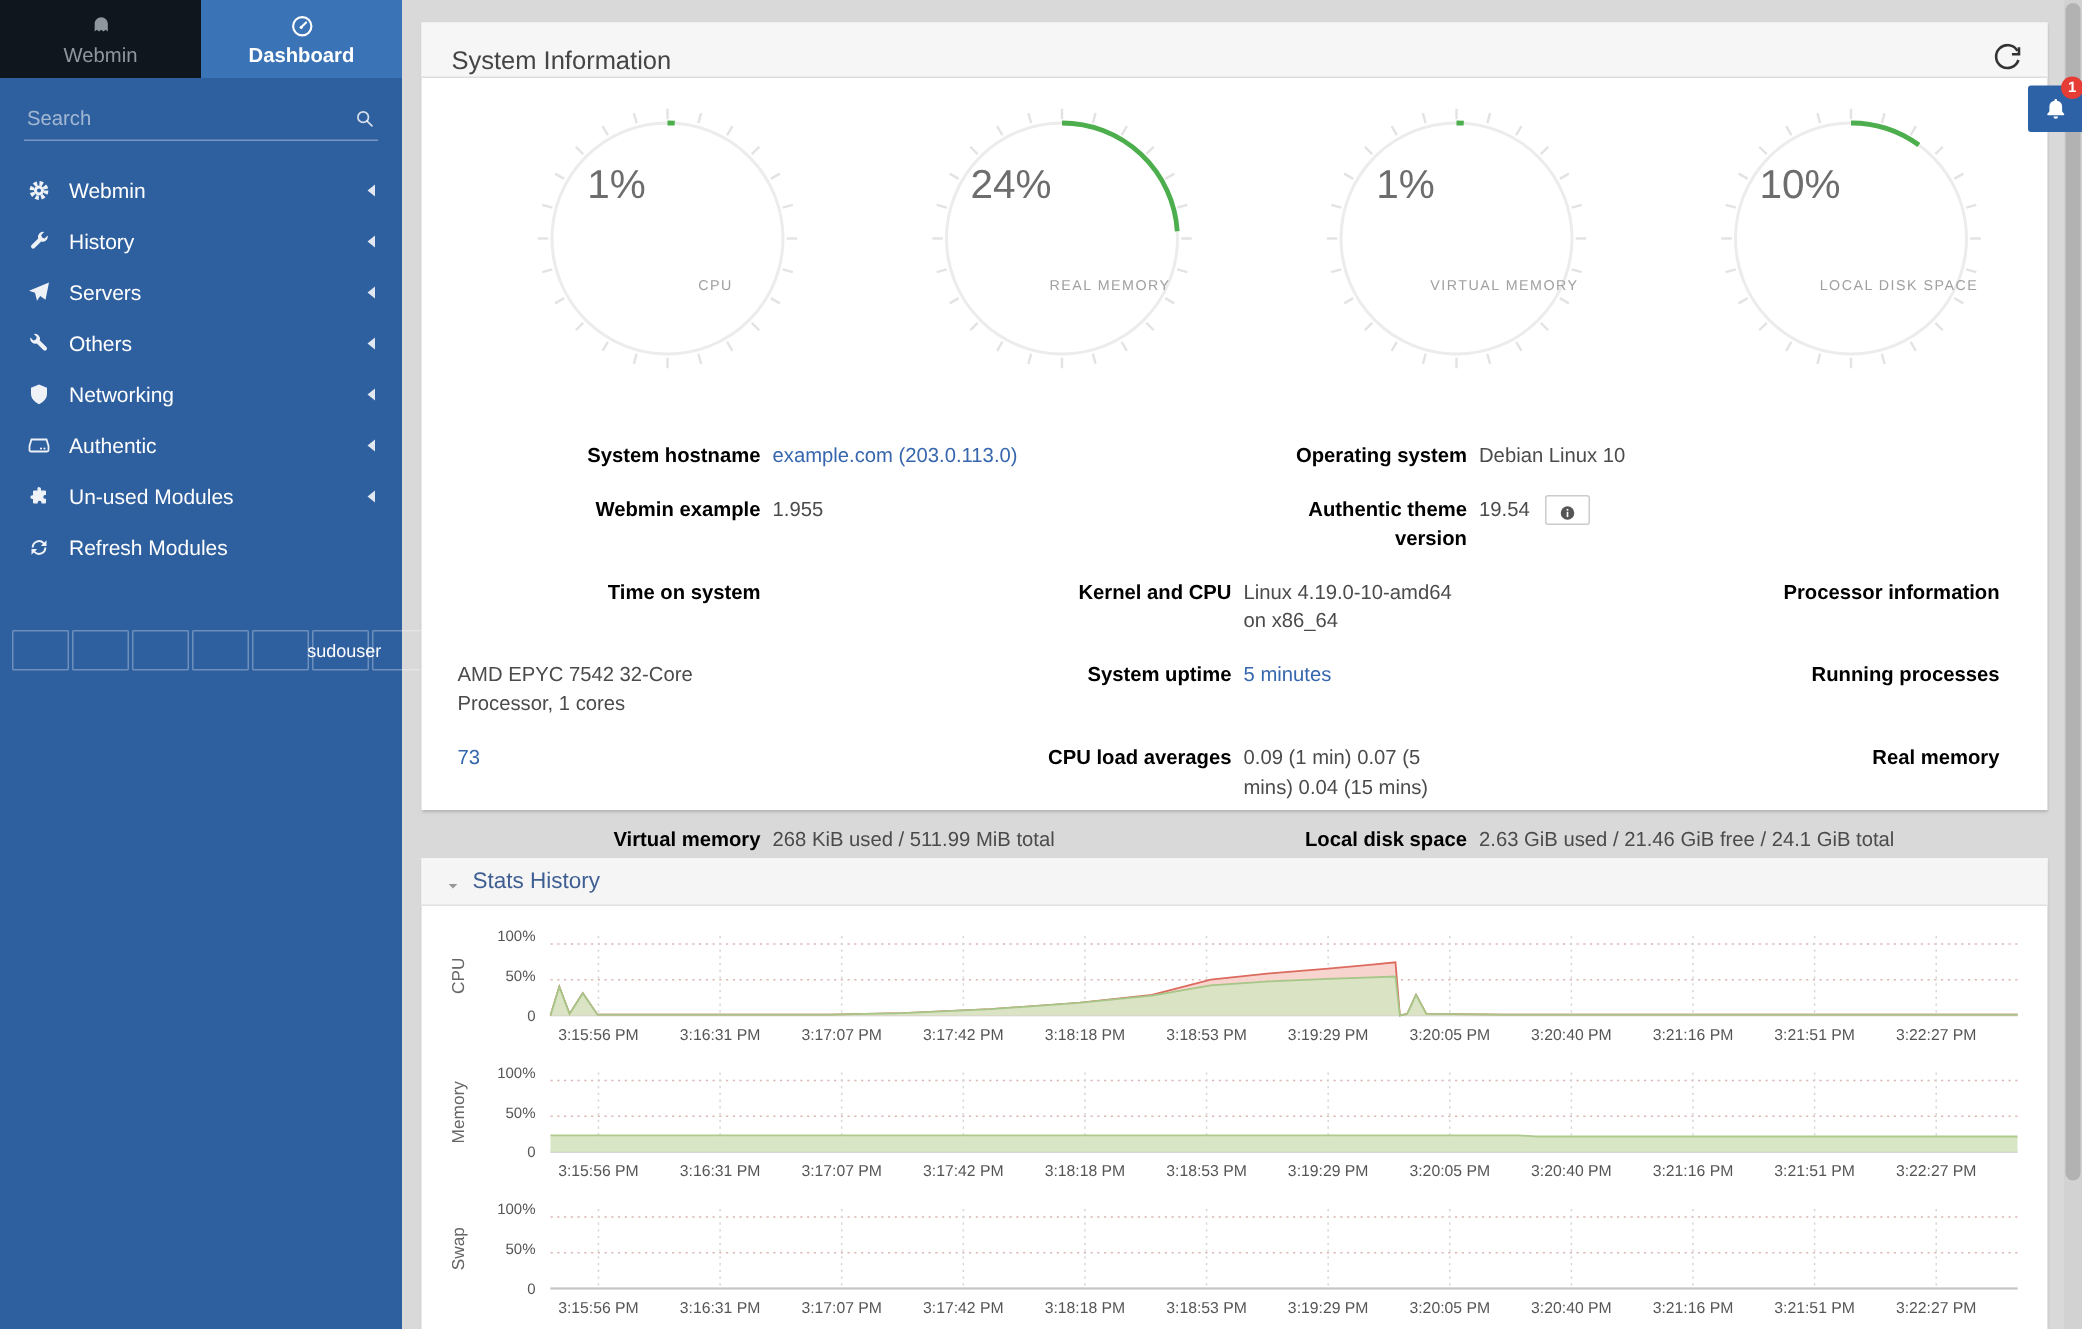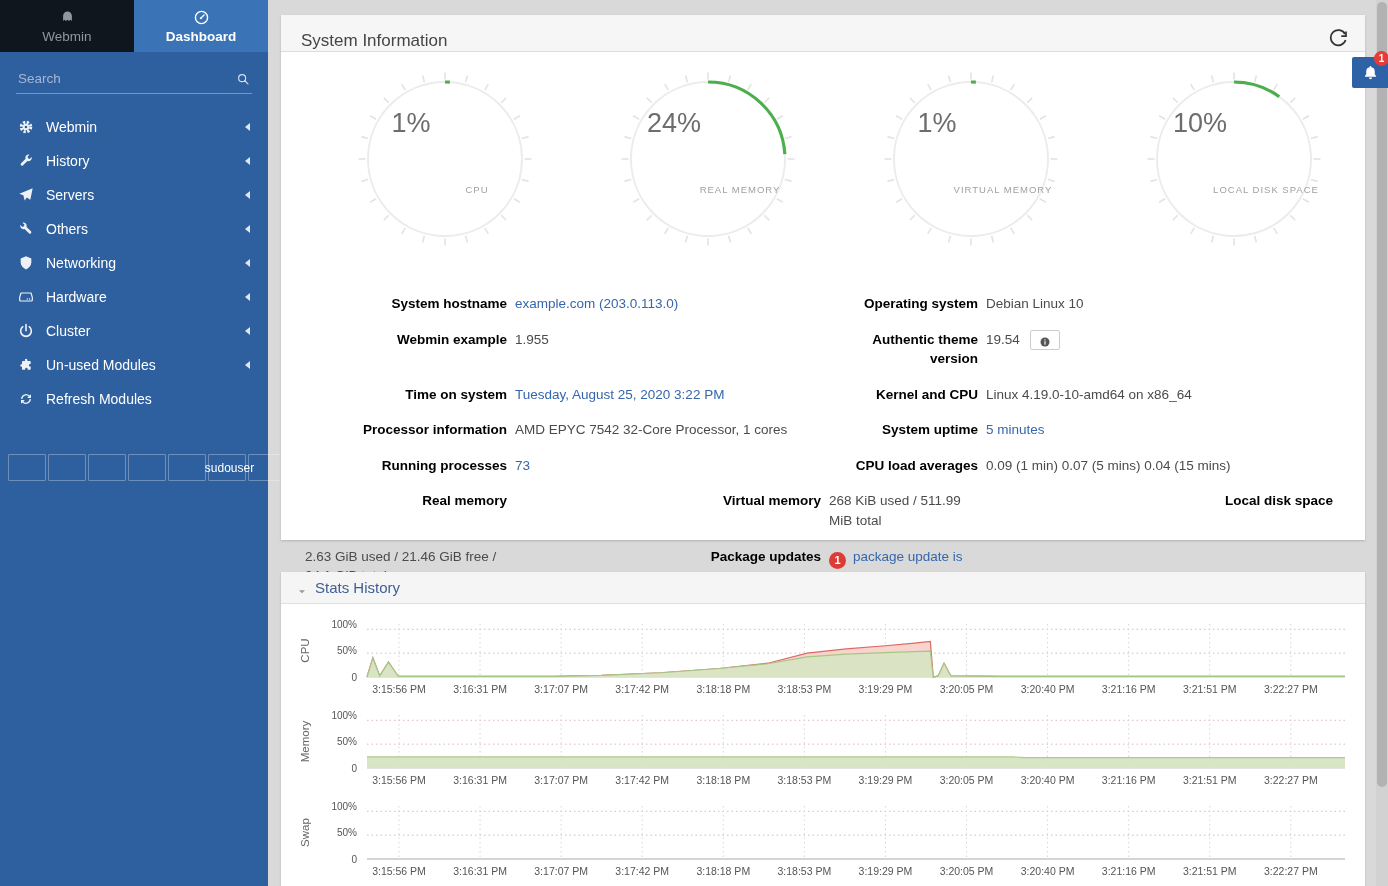--- a/index.html
+++ b/index.html
@@ -129,29 +129,21 @@
           </svg></span>
         <span>Networking</span>
         <span class="mi-caret"></span>
       </div>
       <div class="menu-item">
         <span class="mi-icon"><svg viewBox="0 0 24 24" width="100%" height="100%">
             <path d="M4.5 6h15l2 6.5v4a1.5 1.5 0 01-1.5 1.5H4a1.5 1.5 0 01-1.5-1.5v-4L4.5 6z" fill="none" stroke="currentColor" stroke-width="1.8"></path>
             <circle cx="17.5" cy="15" r="1.1" fill="currentColor"></circle>
             <circle cx="14" cy="15" r="1.1" fill="currentColor"></circle>
           </svg></span>
-        <span>Hardware</span>
-        <span class="mi-caret"></span>
-      </div>
-      <div class="menu-item">
-        <span class="mi-icon"><svg viewBox="0 0 24 24" width="100%" height="100%">
-            <path d="M12 2.5v9" stroke="currentColor" stroke-width="2.4" stroke-linecap="round" fill="none"></path>
-            <path d="M7.2 5.6a8 8 0 109.6 0" stroke="currentColor" stroke-width="2.4" stroke-linecap="round" fill="none"></path>
-          </svg></span>
-        <span>Cluster</span>
+        <span>Authentic</span>
         <span class="mi-caret"></span>
       </div>
       <div class="menu-item">
         <span class="mi-icon"><svg viewBox="0 0 24 24" width="100%" height="100%">
             <path d="M10.3 3.9A1.9 1.9 0 0114 4.5V6h4a1 1 0 011 1v3.5h-.8a1.9 1.9 0 100 3.8h.8V18a1 1 0 01-1 1h-3.5v-.8a1.9 1.9 0 10-3.8 0v.8H7a1 1 0 01-1-1v-3.5h-.7a1.9 1.9 0 110-3.8H6V7a1 1 0 011-1h3.5V4.5c0-.2-.1-.4-.2-.6z" fill="currentColor"></path>
           </svg></span>
         <span>Un-used Modules</span>
         <span class="mi-caret"></span>
       </div>
       <div class="menu-item">
@@ -357,21 +349,20 @@
       <div class="ig-cell"><span>1.955</span></div>
       <div class="ig-cell ig-label">Authentic theme version</div>
       <div class="ig-cell"><span>19.54</span><span class="info-btn">
           <span class="ibicon"><svg viewBox="0 0 24 24" width="100%" height="100%">
               <circle cx="12" cy="12" r="9" fill="currentColor"></circle>
               <rect x="10.9" y="6.6" width="2.2" height="2.3" fill="#fff"></rect>
               <rect x="10.9" y="10.4" width="2.2" height="7" fill="#fff"></rect>
             </svg></span>
         </span></div>
       <div class="ig-cell ig-label">Time on system</div>
-      <div class="ig-cell"><span class="lnk">Tuesday, August 25, 2020 3:22 PM</span></div>
       <div class="ig-cell ig-label">Kernel and CPU</div>
       <div class="ig-cell"><span>Linux 4.19.0-10-amd64 on x86_64</span></div>
       <div class="ig-cell ig-label">Processor information</div>
       <div class="ig-cell"><span>AMD EPYC 7542 32-Core Processor, 1 cores</span></div>
       <div class="ig-cell ig-label">System uptime</div>
       <div class="ig-cell"><span class="lnk">5 minutes</span></div>
       <div class="ig-cell ig-label">Running processes</div>
       <div class="ig-cell"><span class="lnk">73</span></div>
       <div class="ig-cell ig-label">CPU load averages</div>
       <div class="ig-cell"><span>0.09 (1 min) 0.07 (5 mins) 0.04 (15 mins)</span></div>

